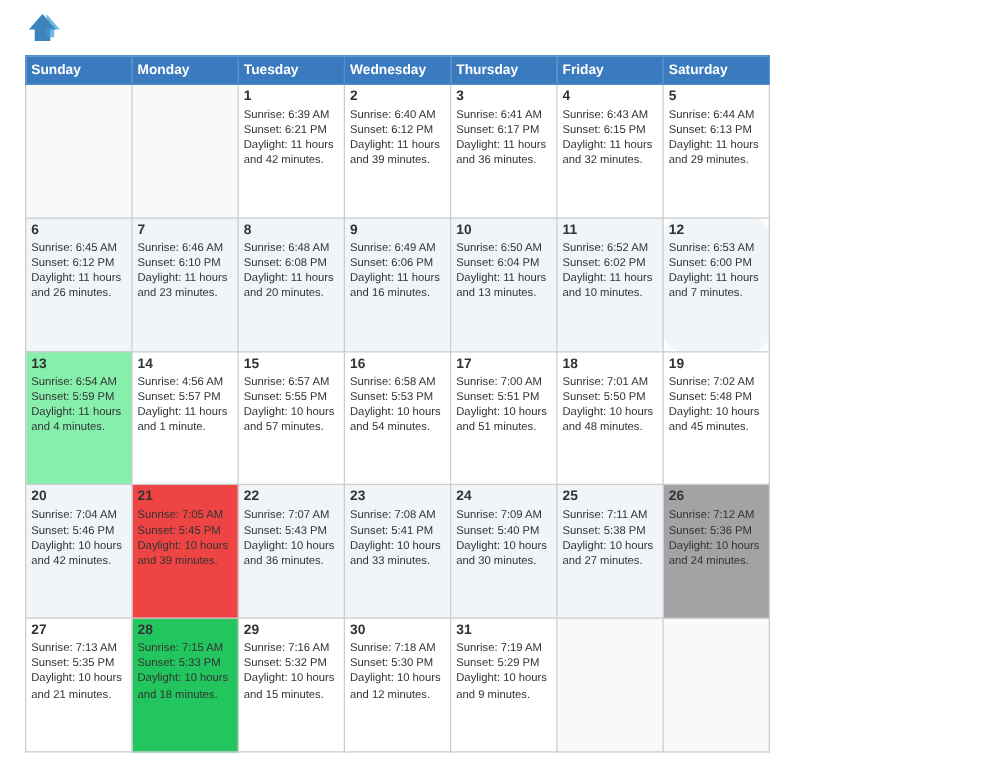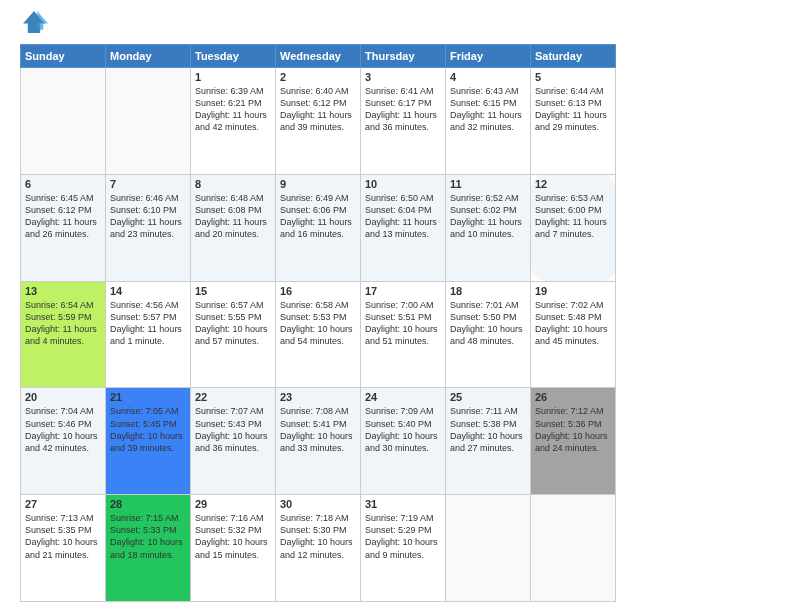--- a/index.html
+++ b/index.html
@@ -205,21 +205,21 @@
 Daylight: 11 hours and 10 minutes.</div>
           </td>
           <td style="background: rgb(240, 245, 250); border-radius: 15px;">
             <span class="day-num">12</span>
             <div class="day-info" style="white-space: pre-line;">Sunrise: 6:53 AM
 Sunset: 6:00 PM
 Daylight: 11 hours and 7 minutes.</div>
           </td>
         </tr>
         <tr>
-          <td style="background: #bef264;">
+          <td style="background: #86efac;">
             <span class="day-num">13</span>
             <div class="day-info" style="white-space: pre-line;">Sunrise: 6:54 AM
 Sunset: 5:59 PM
 Daylight: 11 hours and 4 minutes.</div>
           </td>
           <td style="background: rgb(255, 255, 255);">
             <span class="day-num">14</span>
             <div class="day-info" style="white-space: pre-line;">Sunrise: 4:56 AM
 Sunset: 5:57 PM
 Daylight: 11 hours and 1 minute.</div>
@@ -255,21 +255,21 @@
 Daylight: 10 hours and 45 minutes.</div>
           </td>
         </tr>
         <tr>
           <td style="background: rgb(240, 245, 250);">
             <span class="day-num">20</span>
             <div class="day-info" style="white-space: pre-line;">Sunrise: 7:04 AM
 Sunset: 5:46 PM
 Daylight: 10 hours and 42 minutes.</div>
           </td>
-          <td style="background: #3b82f6;">
+          <td style="background: #ef4444;">
             <span class="day-num">21</span>
             <div class="day-info" style="white-space: pre-line;">Sunrise: 7:05 AM
 Sunset: 5:45 PM
 Daylight: 10 hours and 39 minutes.</div>
           </td>
           <td style="background: rgb(240, 245, 250);">
             <span class="day-num">22</span>
             <div class="day-info" style="white-space: pre-line;">Sunrise: 7:07 AM
 Sunset: 5:43 PM
 Daylight: 10 hours and 36 minutes.</div>

